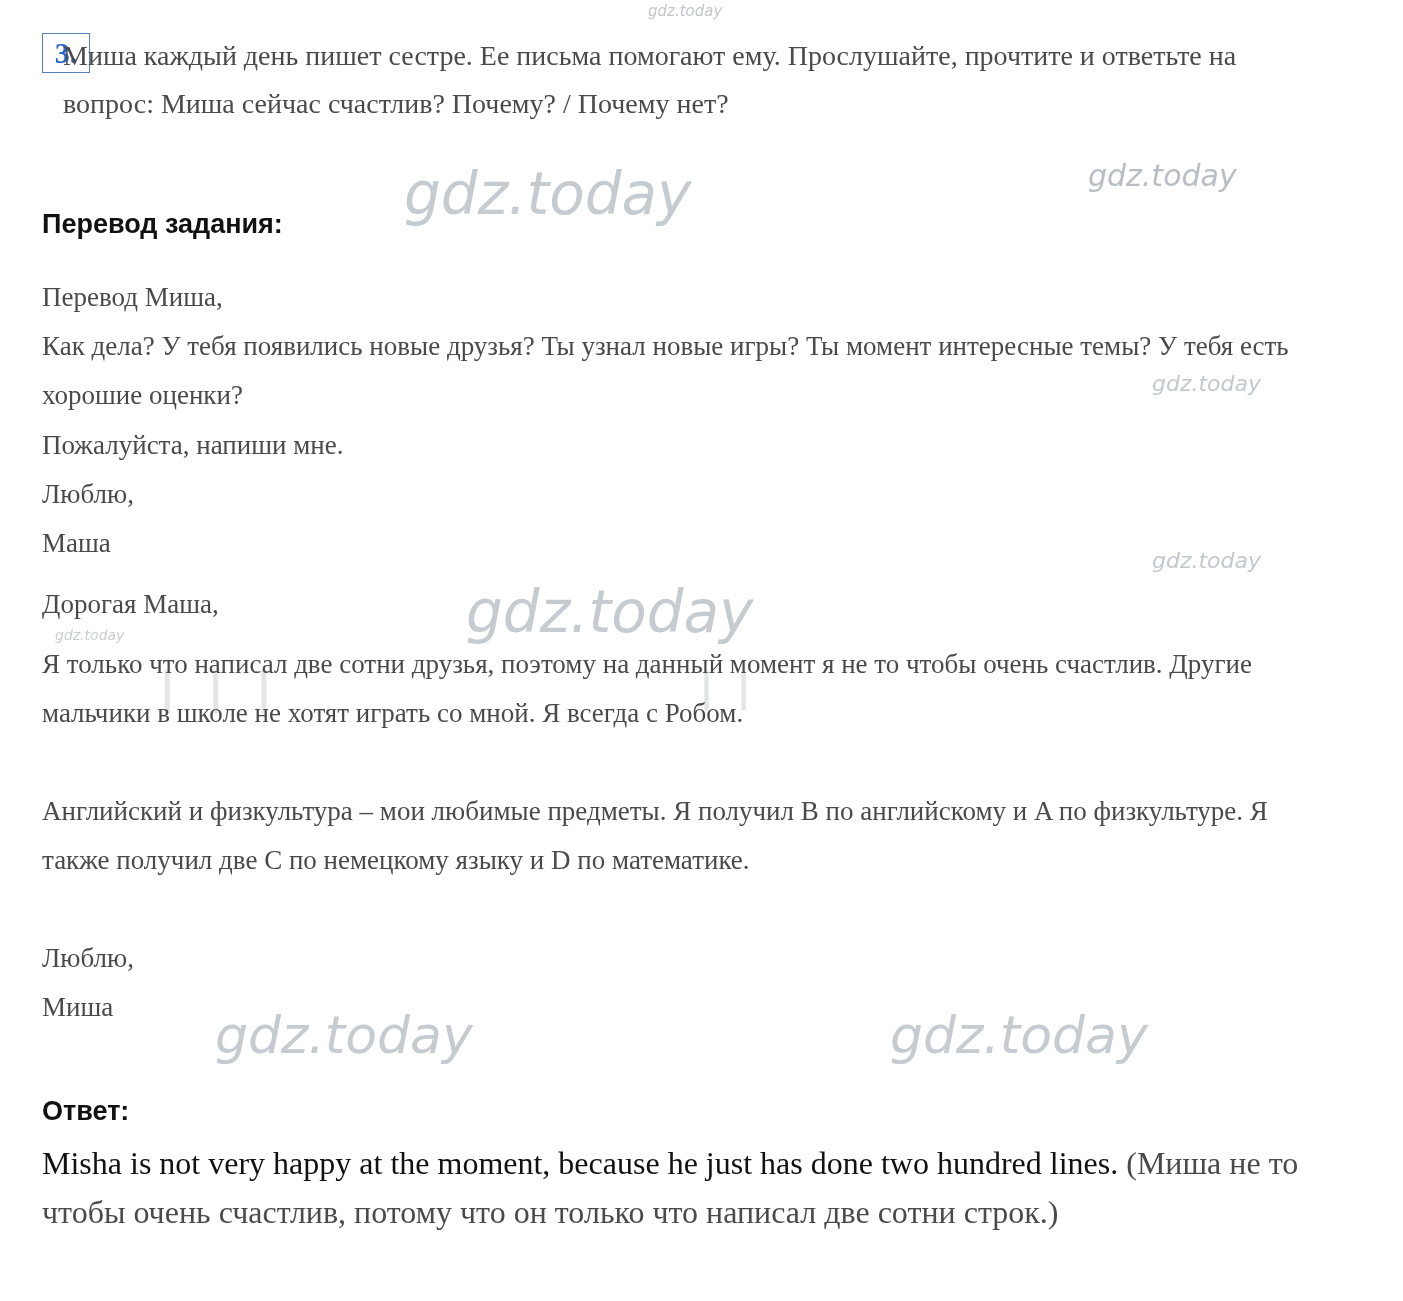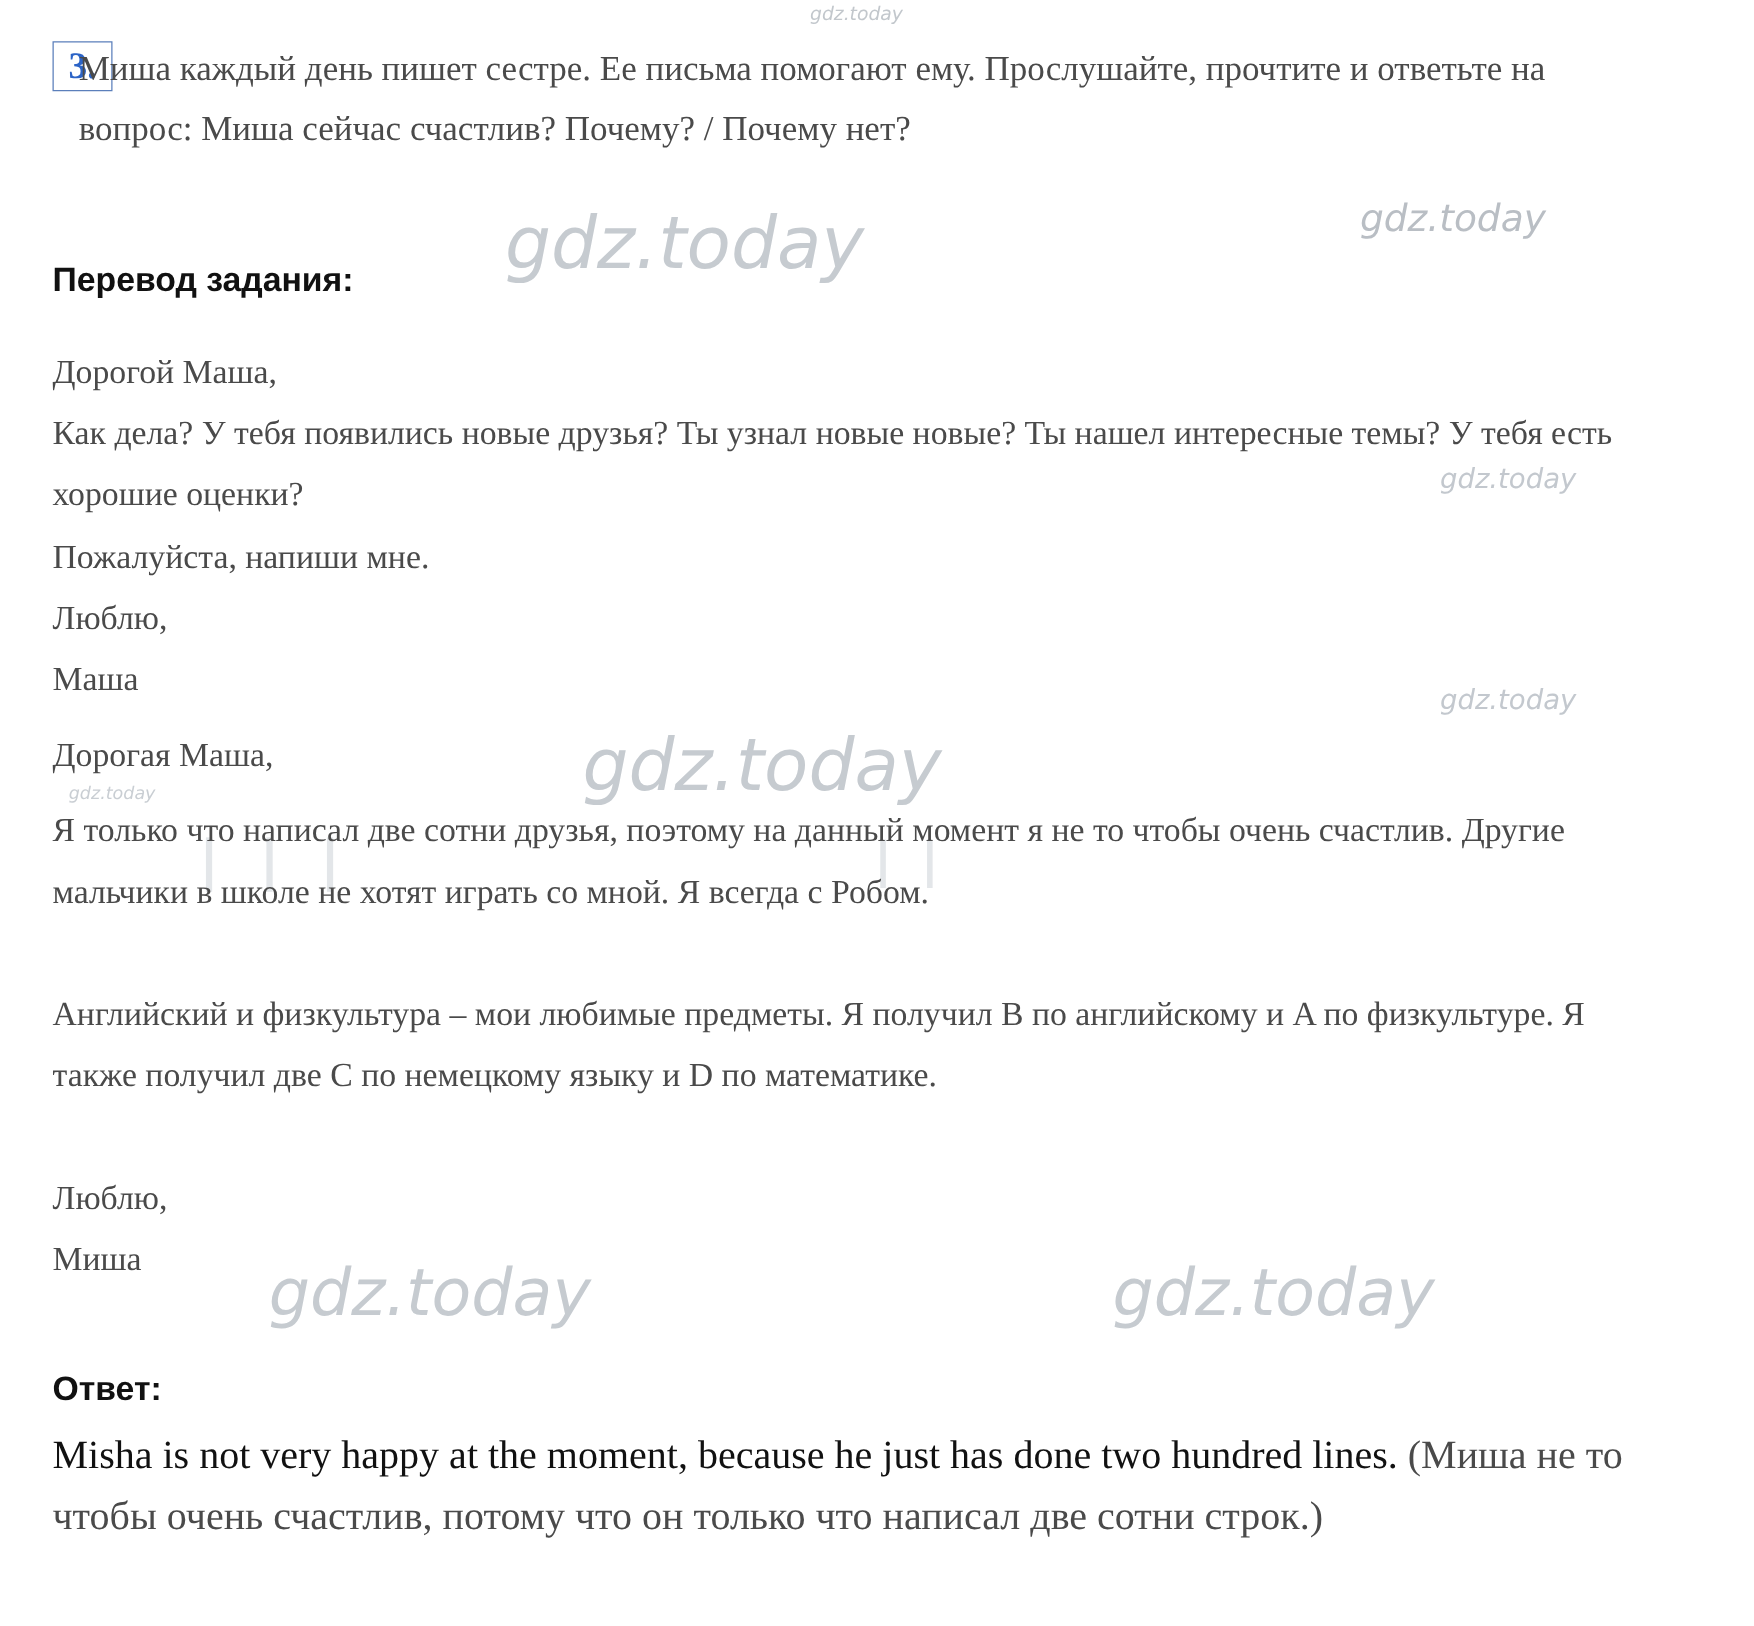--- a/index.html
+++ b/index.html
@@ -202,22 +202,22 @@
 
   <div class="ghost ghost1">ꞁ ꞁ ꞁ</div>
   <div class="ghost ghost2">ꞁ ꞁ</div>
 
   <div class="task-num">3.</div>
 
   <div class="task-text">Миша каждый день пишет сестре. Ее письма помогают ему. Прослушайте, прочтите и ответьте на вопрос: Миша сейчас счастлив? Почему? / Почему нет?</div>
 
   <div class="heading heading-translate">Перевод задания:</div>
 
-  <div class="para p1">Дорогой Маша,</div>
-  <div class="para p2">Как дела? У тебя появились новые друзья? Ты узнал новые новые? Ты нашел интересные темы? У тебя есть хорошие оценки?</div>
+  <div class="para p1">Перевод Миша,</div>
+  <div class="para p2">Как дела? У тебя появились новые друзья? Ты узнал новые игры? Ты момент интересные темы? У тебя есть хорошие оценки?</div>
   <div class="para p3">Пожалуйста, напиши мне.</div>
   <div class="para p4">Люблю,</div>
   <div class="para p5">Маша</div>
 
   <div class="para p6">Дорогая Маша,</div>
   <div class="para p7">Я только что написал две сотни друзья, поэтому на данный момент я не то чтобы очень счастлив. Другие мальчики в школе не хотят играть со мной. Я всегда с Робом.</div>
   <div class="para p8">Английский и физкультура – мои любимые предметы. Я получил B по английскому и A по физкультуре. Я также получил две C по немецкому языку и D по математике.</div>
   <div class="para p9">Люблю,</div>
   <div class="para p10">Миша</div>
 

